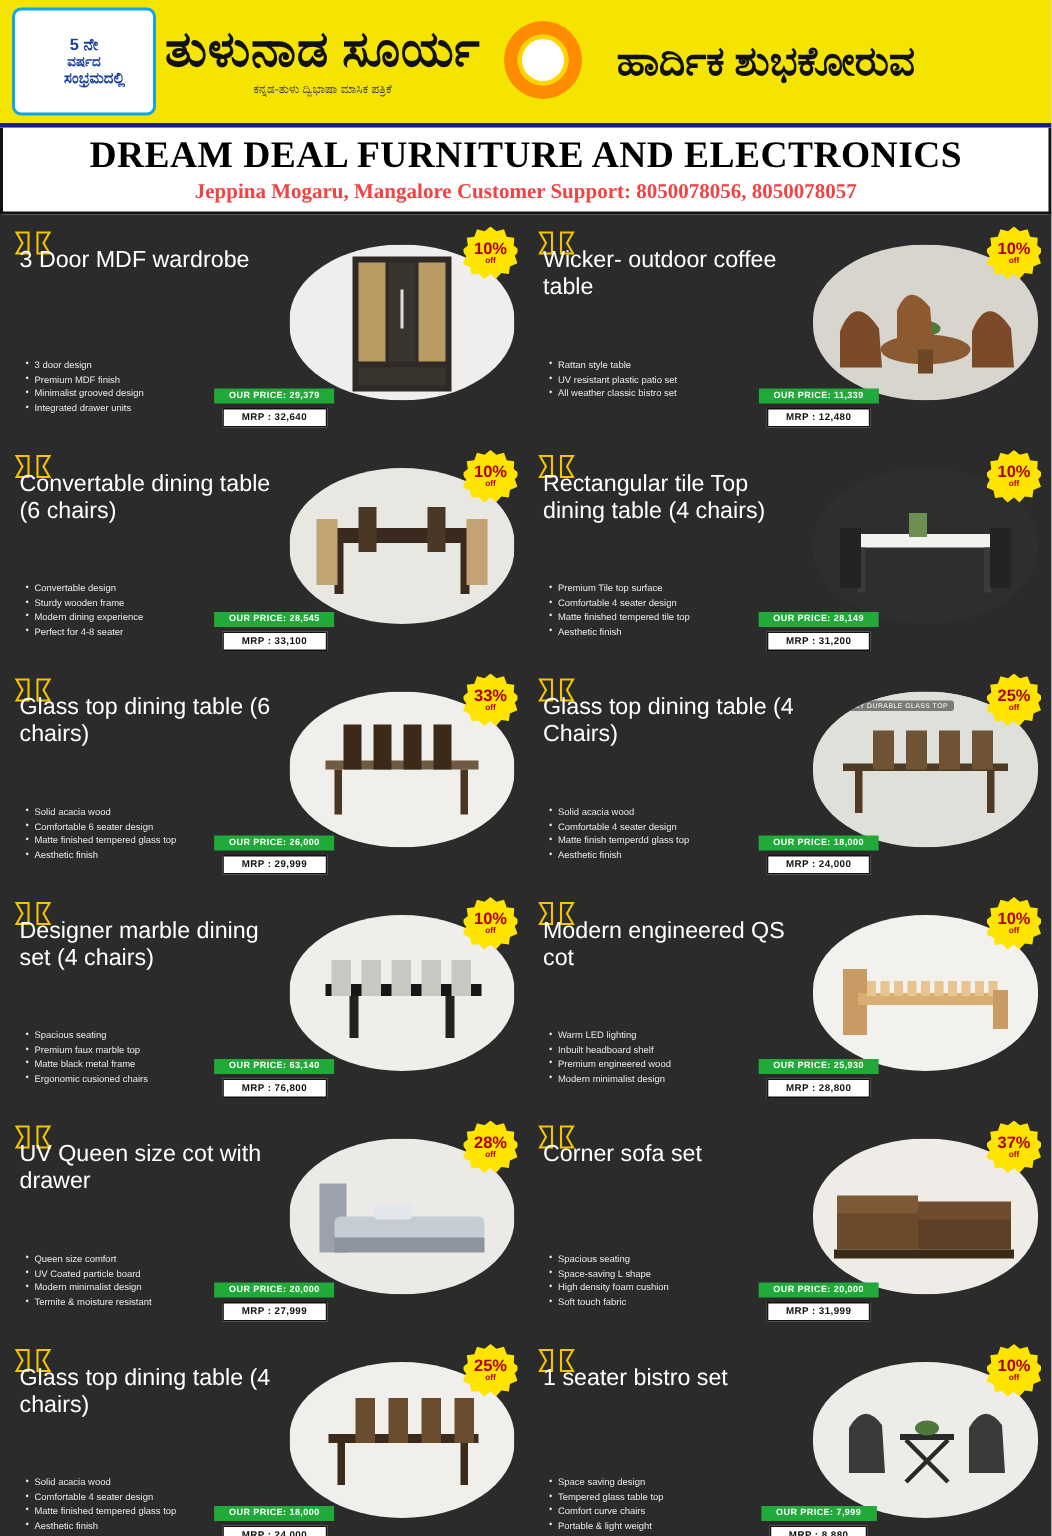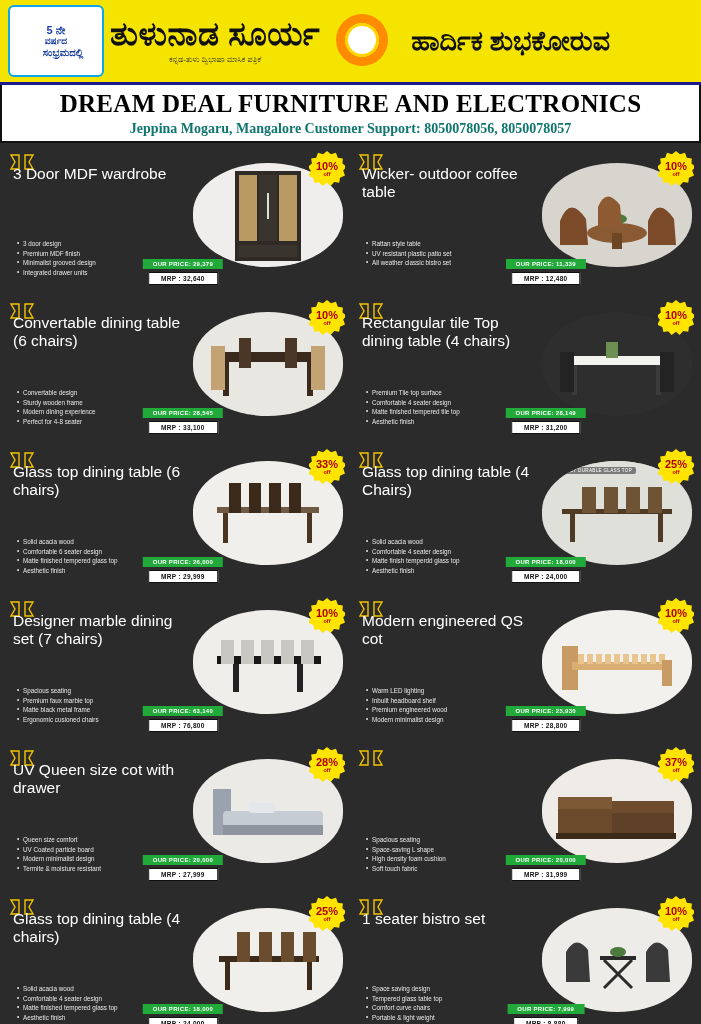--- a/index.html
+++ b/index.html
@@ -17,21 +17,21 @@
   .mast-mid .sub{font-size:8px;color:#333;margin-top:4px;}
   .sunburst{position:absolute;left:336px;top:14px;width:52px;height:52px;border-radius:50%;
     background:radial-gradient(circle,#fff 0 26%,#ffd400 27% 46%,#ff8c00 47% 100%);}
   .sun-core{position:absolute;left:348px;top:26px;width:28px;height:28px;border-radius:50%;background:#fff;}
   .mast-right{flex:1;display:flex;align-items:center;justify-content:center;}
   .mast-right .greet{font-family:"Liberation Serif",serif;font-size:27px;font-weight:bold;color:#111;}
 
   
   .banner{border:2px solid #111;border-top:none;text-align:center;padding:5px 0 4px;background:#fff;}
   .banner h1{margin:0;font-family:"Liberation Serif",serif;font-size:25px;font-weight:bold;letter-spacing:.3px;color:#000;}
-  .banner h2{margin:3px 12px 0;font-family:"Liberation Serif",serif;font-size:14px;font-weight:bold;color:#0f766e;}
+  .banner h2{margin:3px 12px 0;font-family:"Liberation Serif",serif;font-size:14px;font-weight:bold;color:#ef4444;}
 
   
   .grid{background:#2b2b2b;padding:4px 3px 6px;display:grid;grid-template-columns:1fr 1fr;gap:3px;}
   .card{position:relative;background:#2b2b2b;height:146px;overflow:hidden;}
   .card .corner{position:absolute;left:6px;top:6px;width:26px;height:18px;}
   .corner svg{display:block;}
 
   .card .cname{position:absolute;left:10px;top:18px;width:168px;color:#fff;font-size:15.5px;line-height:1.18;font-weight:400;}
   .card .feats{position:absolute;left:14px;top:92px;width:160px;color:#e8e8e8;font-size:6.3px;line-height:1.52;margin:0;padding:0;list-style:none;}
   .card .feats li{position:relative;padding-left:6px;}
@@ -289,21 +289,21 @@
         <div class="priceband">OUR PRICE: 18,000</div>
         <div class="mrpband">MRP : 24,000</div>
       </div>
       <div class="card left">
         <span class="corner">
           <svg width="26" height="18" viewBox="0 0 26 18">
             <polygon points="2,2 10,2 10,16 2,16 6,9" fill="none" stroke="#f5c400" stroke-width="1.4"></polygon>
             <polygon points="16,2 24,2 20,9 24,16 16,16" fill="none" stroke="#f5c400" stroke-width="1.4"></polygon>
           </svg>
         </span>
-        <div class="cname">Designer marble dining set (7 chairs)</div>
+        <div class="cname">Designer marble dining set (4 chairs)</div>
         <ul class="feats">
           <li>Spacious seating</li>
           <li>Premium faux marble top</li>
           <li>Matte black metal frame</li>
           <li>Ergonomic cusioned chairs</li>
         </ul>
         <div class="photo">
           <div class="inner">
             <svg class="fw" viewBox="0 0 150 104" preserveAspectRatio="xMidYMid meet">
               <rect x="0" y="0" width="150" height="104" fill="#efeeea"></rect>
@@ -400,20 +400,21 @@
         <div class="priceband">OUR PRICE: 20,000</div>
         <div class="mrpband">MRP : 27,999</div>
       </div>
       <div class="card right">
         <span class="corner">
           <svg width="26" height="18" viewBox="0 0 26 18">
             <polygon points="2,2 10,2 10,16 2,16 6,9" fill="none" stroke="#f5c400" stroke-width="1.4"></polygon>
             <polygon points="16,2 24,2 20,9 24,16 16,16" fill="none" stroke="#f5c400" stroke-width="1.4"></polygon>
           </svg>
         </span>
+        <div class="cname">Corner sofa set</div>
         <ul class="feats">
           <li>Spacious seating</li>
           <li>Space-saving L shape</li>
           <li>High density foam cushion</li>
           <li>Soft touch fabric</li>
         </ul>
         <div class="photo">
           <div class="inner">
             <svg class="fw" viewBox="0 0 150 104" preserveAspectRatio="xMidYMid meet">
               <rect x="0" y="0" width="150" height="104" fill="#efece7"></rect>

